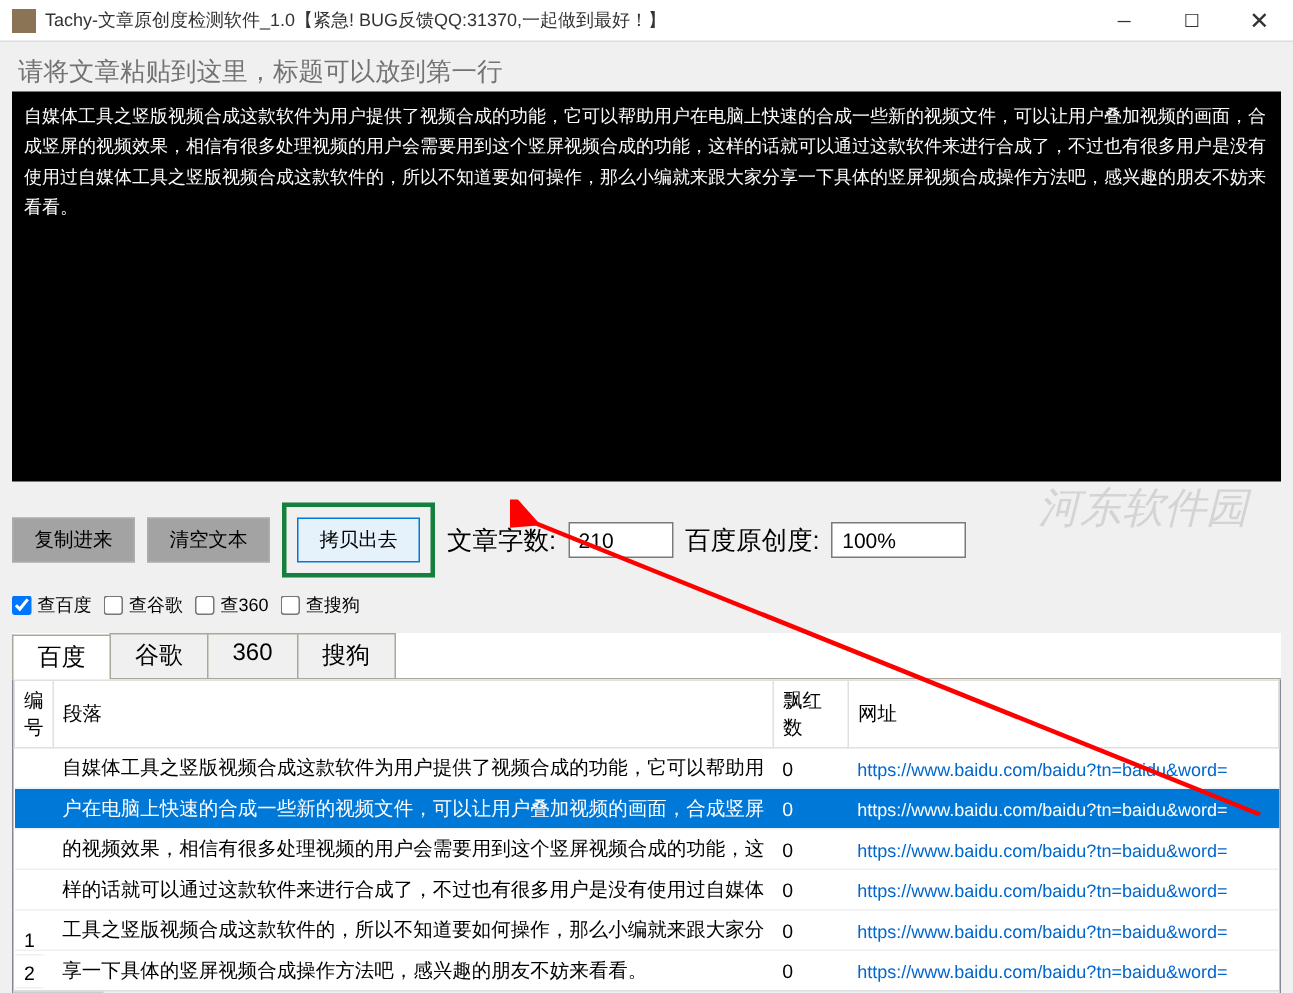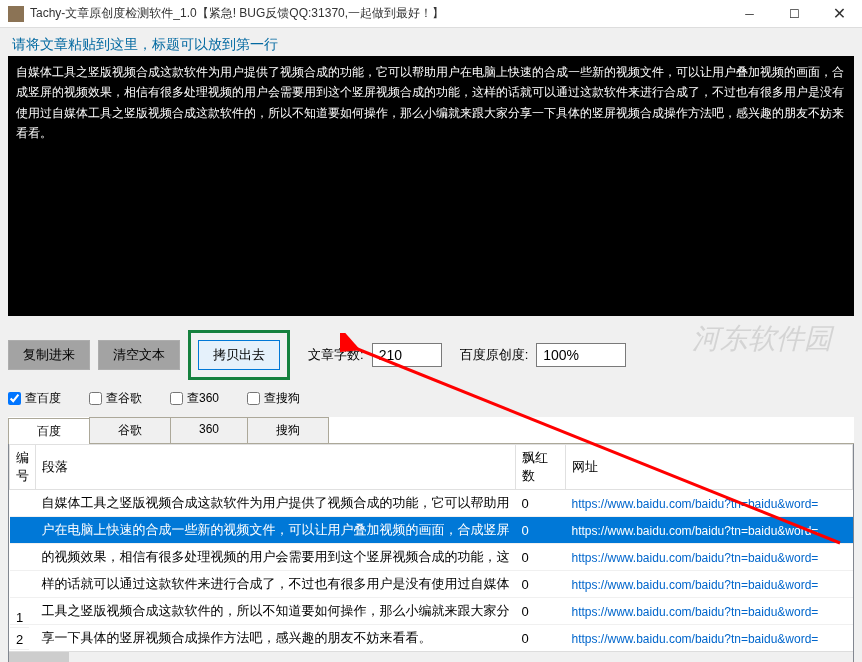--- a/index.html
+++ b/index.html
@@ -4,35 +4,35 @@
 <style>
 *{box-sizing:border-box;margin:0;padding:0;font-family:"Microsoft YaHei",SimSun,sans-serif;font-size:12px}
 body{background:#f0f0f0;width:862px;height:662px;position:relative;overflow:hidden}
 .titlebar{height:28px;background:#fff;display:flex;align-items:center;padding:0 0 0 8px;border-bottom:1px solid #ddd}
 .title-icon{width:16px;height:16px;background:#8b7355;margin-right:6px}
 .title-text{flex:1;color:#333}
 .win-btns{display:flex;height:100%}
 .win-btn{width:45px;height:100%;display:flex;align-items:center;justify-content:center;color:#333}
 .win-x{font-size:16px}
 .content{padding:6px 8px}
-.placeholder-line{color:#0369a1;padding:2px 4px;font-size:14px}
+.placeholder-line{color:#737373;padding:2px 4px;font-size:17px}
 .black-area{background:#000;color:#fff;height:260px;padding:6px 8px;line-height:1.7;font-size:13px;overflow:hidden;position:relative}
 .black-area .txt{word-break:break-all}
 .btn-row{display:flex;align-items:center;gap:8px;margin:14px 0 10px 0}
 .btn{background:#a3a3a3;border:1px solid #adadad;padding:5px 14px;cursor:pointer;font-size:13px}
 .highlight-box{border:3px solid #15803d;padding:7px;display:inline-flex}
 .highlight-box .btn{background:#e5f1fb;border:1px solid #0078d7}
-.lbl{font-size:13px;margin-left:10px}
+.lbl{font-size:17px;margin-left:0}
 .txt-input{border:1px solid #7a7a7a;padding:3px 6px;font-size:14px;background:#fff;width:70px}
 .txt-input.wide{width:90px}
-.chk-row{display:flex;align-items:flex-start;gap:28px;margin-bottom:10px}
+.chk-row{display:flex;align-items:flex-start;gap:8px;margin-bottom:10px}
 .chk{display:flex;align-items:center;gap:4px}
 .chk input{width:13px;height:13px}
 .tabs{display:flex;border-bottom:1px solid #aca899;background:#fff}
-.tab{padding:4px 28px;border:1px solid #aca899;border-bottom:none;margin-right:-1px;background:#f0f0f0;cursor:pointer;font-size:12px}
+.tab{padding:4px 16px;border:1px solid #aca899;border-bottom:none;margin-right:-1px;background:#f0f0f0;cursor:pointer;font-size:16px}
 .tab.active{background:#fff;position:relative;top:1px}
 .table-wrap{border:1px solid #828790;border-top:none;background:#fff;height:225px;overflow:hidden;position:relative}
 .tbl{width:100%;border-collapse:collapse}
 .tbl th{background:#fff;border:1px solid #e0e0e0;padding:4px 6px;text-align:left;font-weight:normal;font-size:13px}
 .tbl td{border-bottom:1px solid #f0f0f0;padding:4px 6px;font-size:13px;white-space:nowrap;overflow:hidden}
 .tbl tr.sel td{background:#0078d7;color:#fff}
 .tbl tr.sel td a{color:#fff}
 .tbl a{color:#0066cc;text-decoration:none}
 .col-num{width:15px}
 .col-para{width:460px}

